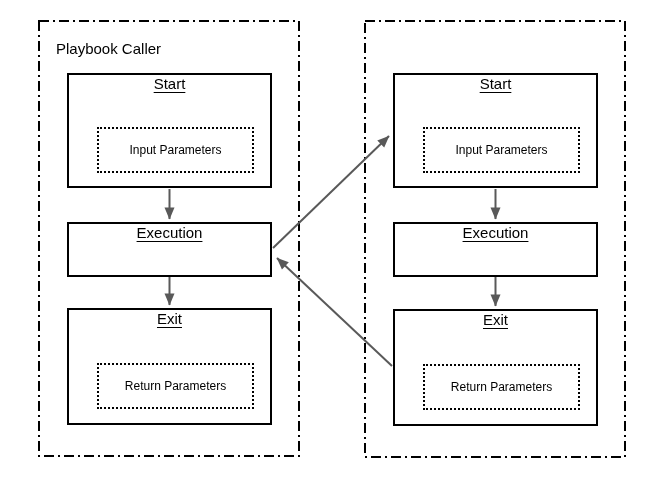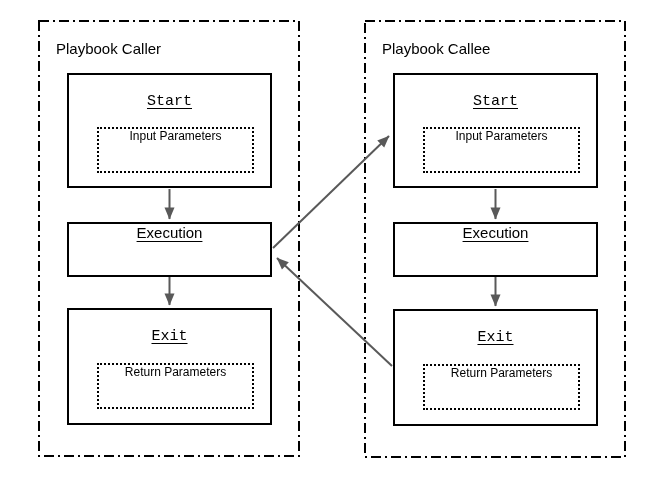--- a/index.html
+++ b/index.html
@@ -43,36 +43,35 @@
     text-underline-offset: 3px;
     text-align: center;
     line-height: 18px;
   }
   .node.top-label {
     display: flex;
     flex-direction: column;
     align-items: center;
   }
   .node.top-label .node-label {
-    margin-top: 18px;
-    font-family: Liberation Mono, monospace;
   }
   .node.center-label {
     display: flex;
     align-items: flex-start;
     justify-content: center;
   }
   .param-box {
     position: absolute;
     left: 28px;
     right: 16px;
     height: 46px;
     box-sizing: border-box;
     border: 2px dotted #000000;
     display: flex;
+    align-items: center;
     justify-content: center;
   }
   .param-box.in-start { top: 52px; }
   .param-box.in-exit  { top: 53px; }
   .param-label {
     font-size: 12px;
     color: #000000;
     white-space: nowrap;
   }
 </style>
@@ -96,21 +95,20 @@
 
     <line x1="495.5" y1="189" x2="495.5" y2="219" stroke="#595959" stroke-width="2" marker-end="url(#arrowhead)"></line>
     <line x1="495.5" y1="277" x2="495.5" y2="306" stroke="#595959" stroke-width="2" marker-end="url(#arrowhead)"></line>
 
     <line x1="273" y1="248" x2="389" y2="136" stroke="#595959" stroke-width="2" marker-end="url(#arrowhead)"></line>
 
     <line x1="392" y1="366" x2="277" y2="258" stroke="#595959" stroke-width="2" marker-end="url(#arrowhead)"></line>
   </svg>
 
   <div class="pb-title" style="left:56px; top:40px">Playbook Caller</div>
-  <div class="pb-title" style="left:382px; top:40px">Playbook Callee</div>
 
   <div class="node top-label" style="left:67px; top:73px; width:205px; height:115px">
     <div class="node-label">Start</div>
     <div class="param-box in-start">
       <span class="param-label">Input Parameters</span>
     </div>
   </div>
 
   <div class="node center-label" style="left:67px; top:222px; width:205px; height:55px">
     <div class="node-label">Execution</div>

